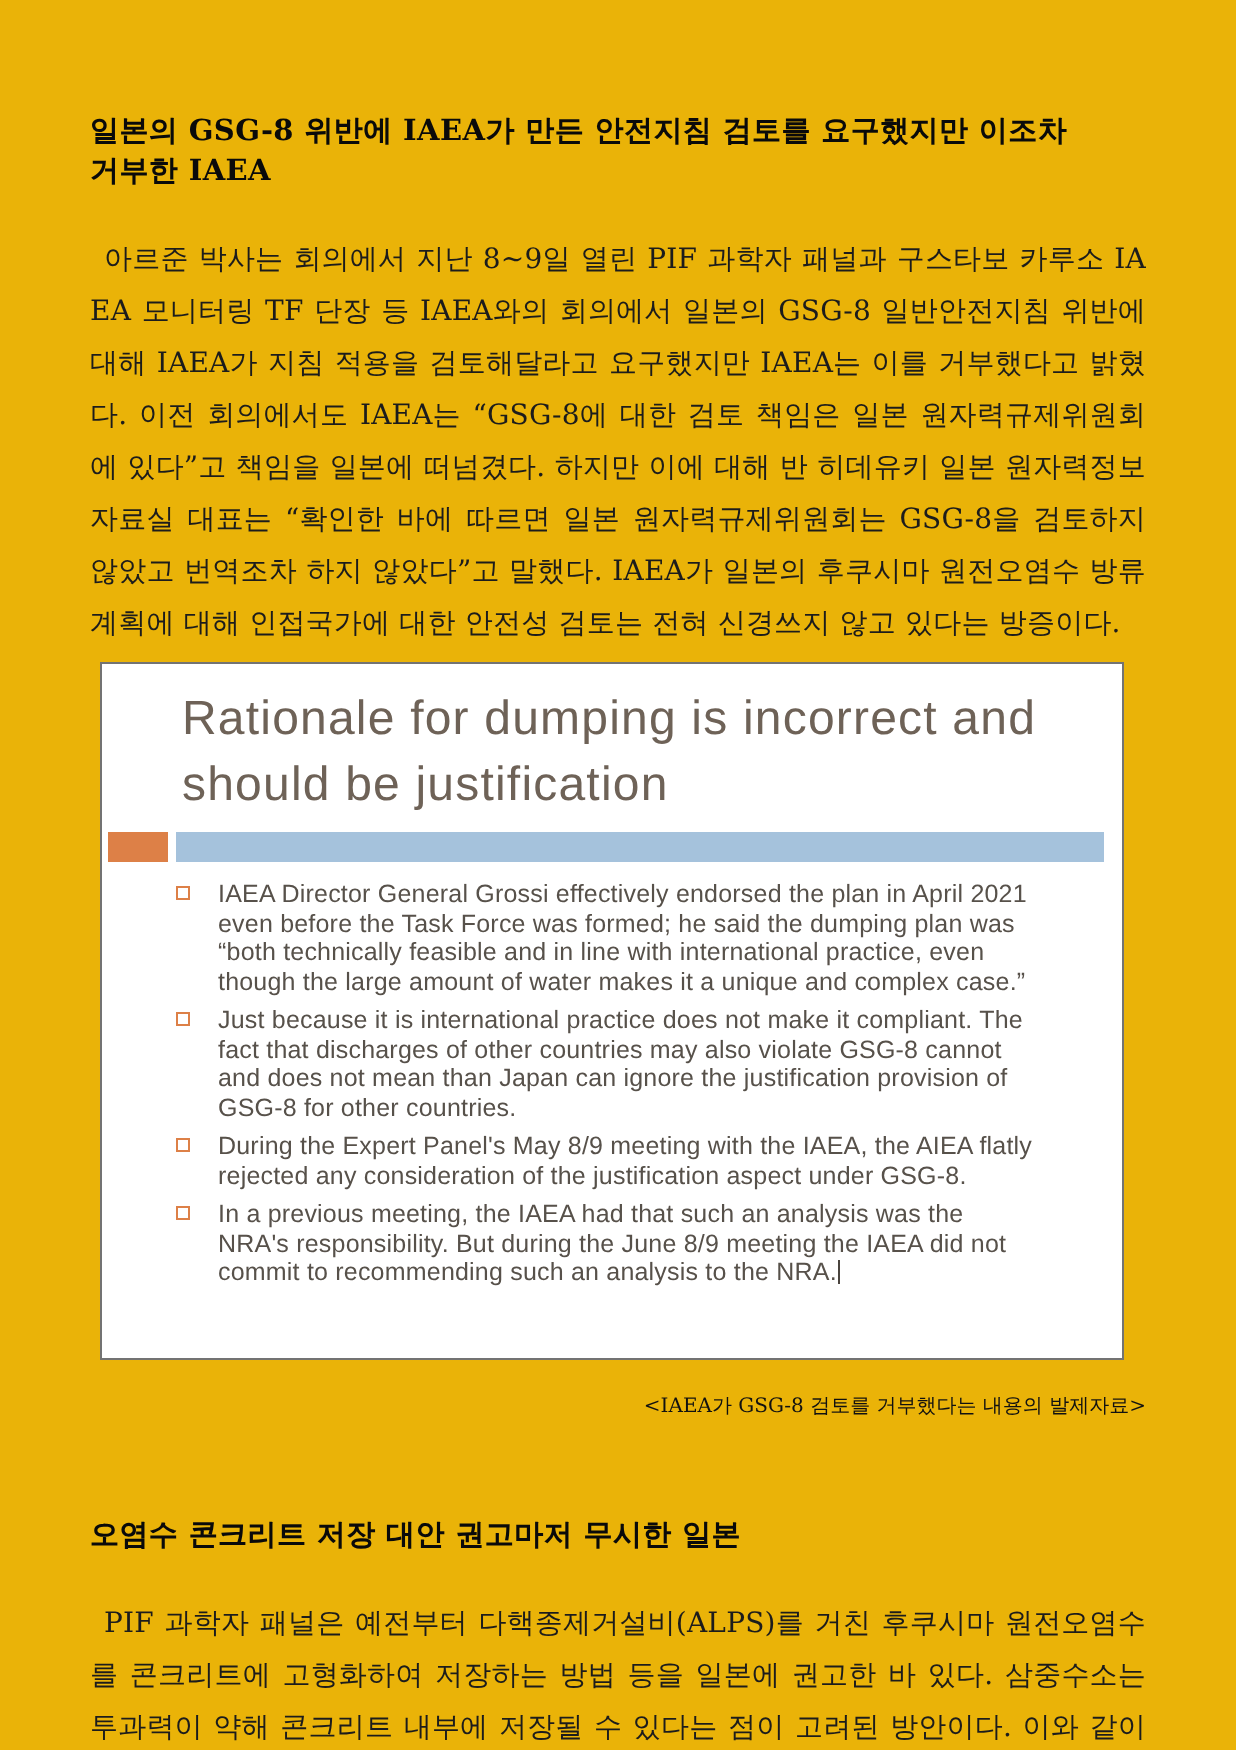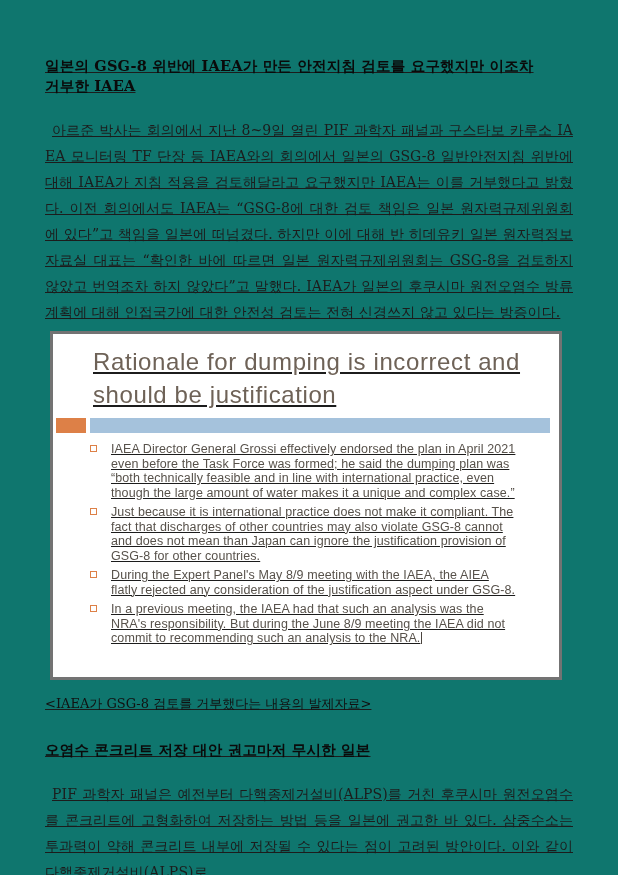--- a/index.html
+++ b/index.html
@@ -11,51 +11,50 @@
     width: 618px;
     height: 875px;
     overflow: hidden;
     font-family: "DejaVu Serif", "Liberation Serif", serif;
     color: #1c1c1c;
   }
   .page {
     position: relative;
     width: 618px;
     height: 875px;
-    background: #0f766e;
-    text-decoration: underline;
+    background: #eab308;
   }
   .article-heading {
     margin: 0 45px;
     font-size: 14.5px;
     font-weight: bold;
     color: #0a0a0a;
     letter-spacing: 0.2px;
     line-height: 20px;
     word-break: keep-all;
   }
   .h1 { padding-top: 56px; }
-  .h2 { margin-top: 26px; }
+  .h2 { margin-top: 44px; }
   .para {
     margin: 21px 45px 0 45px;
     font-size: 14px;
     line-height: 26px;
     text-align: justify;
     word-break: break-all;
     text-indent: 7px;
     letter-spacing: 0.1px;
   }
   
   .slide {
     box-sizing: border-box;
     margin: 6px 46px 0 50px;
     width: 512px;
     height: 349px;
     background: #ffffff;
-    border: 3px solid #737373;
+    border: 1px solid #737373;
     font-family: "Liberation Sans", sans-serif;
     overflow: hidden;
   }
   .slide-title {
     padding: 11px 10px 0 40px;
     font-size: 24px;
     line-height: 33px;
     color: #6e6257;
     letter-spacing: 0.6px;
     font-weight: 400;
@@ -104,22 +103,22 @@
     display: inline-block;
     width: 1px;
     height: 12px;
     background: #4a443e;
     vertical-align: -2px;
     margin-left: 1px;
   }
   
   .caption {
     margin: 14px 45px 0 45px;
-    text-align: left;
-    font-size: 13px;
+    text-align: right;
+    font-size: 10px;
     line-height: 20px;
     color: #111111;
   }
 </style>
 </head>
 <body>
 
 <div class="page">
 
   <div class="article-heading h1">일본의 GSG-8 위반에 IAEA가 만든 안전지침 검토를 요구했지만 이조차 거부한 IAEA</div>

